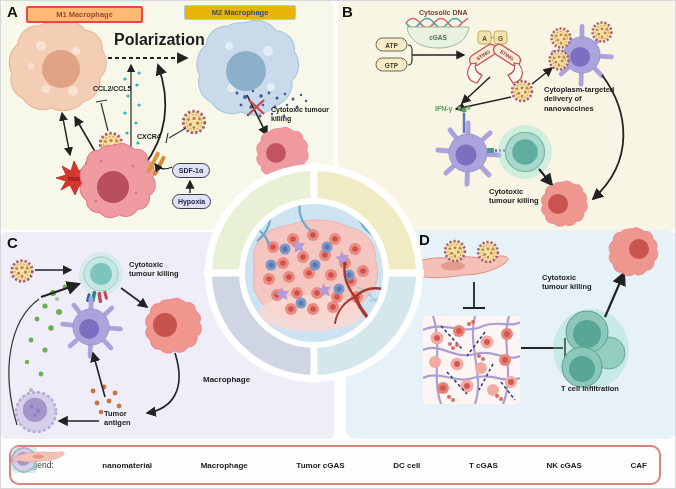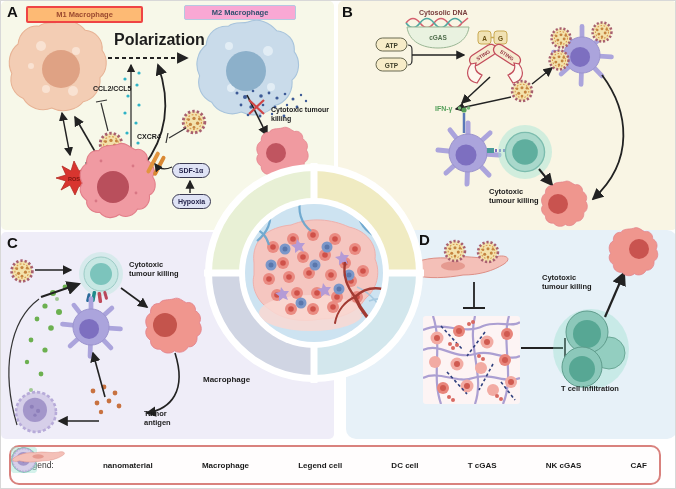--- a/index.html
+++ b/index.html
@@ -531,36 +531,37 @@
     </g>
   </g>
 </svg>
 
 <div class="lbl plabel" style="left:6px;top:2px;">A</div>
 <div class="lbl plabel" style="left:341px;top:2px;">B</div>
 <div class="lbl plabel" style="left:6px;top:233px;">C</div>
 <div class="lbl plabel" style="left:418px;top:230px;">D</div>
 
 <div class="titlebox" style="left:25px;top:5px;width:113px;height:13px;background:#fdba74;border:2px solid #ef4444;color:#9c4a30;">M1 Macrophage</div>
-<div class="titlebox" style="left:183px;top:4px;width:110px;height:13px;background:#f9a8d4;border:1px solid #b5c8e0;color:#31506e;">M2 Macrophage</div>
+<div class="titlebox" style="left:183px;top:4px;width:110px;height:13px;background:#eab308;border:1px solid #b5c8e0;color:#31506e;">M2 Macrophage</div>
 
 <div class="lbl" style="left:113px;top:29px;font-size:16px;">Polarization</div>
 <div class="lbl" style="left:92px;top:84px;font-size:7px;">CCL2/CCL5</div>
 <div class="lbl" style="left:136px;top:132px;font-size:7px;">CXCR4</div>
 <div class="lbl wrap" style="left:270px;top:105px;width:58px;font-size:7px;">Cytotoxic tumour killing</div>
 <div class="pill" style="left:171px;top:162px;width:36px;height:13px;">SDF-1α</div>
 <div class="pill" style="left:171px;top:193px;width:37px;height:13px;">Hypoxia</div>
 
 <div class="lbl" style="left:418px;top:8px;font-size:7px;color:#7a4040;">Cytosolic DNA</div>
 <div class="lbl" style="left:434px;top:104px;font-size:7px;color:#55a05a;">IFN-γ</div>
+<div class="lbl wrap" style="left:543px;top:84px;width:82px;">Cytoplasm-targeted delivery of nanovaccines</div>
 <div class="lbl wrap" style="left:488px;top:186px;width:58px;">Cytotoxic tumour killing</div>
 
 <div class="lbl wrap" style="left:128px;top:259px;width:58px;">Cytotoxic tumour killing</div>
 <div class="lbl" style="left:202px;top:374px;font-size:8px;">Macrophage</div>
-<div class="lbl wrap" style="left:103px;top:408px;width:42px;margin-left:40px;">Tumor antigen</div>
+<div class="lbl wrap" style="left:103px;top:408px;width:42px;">Tumor antigen</div>
 
 <div class="lbl wrap" style="left:541px;top:272px;width:60px;">Cytotoxic tumour killing</div>
 <div class="lbl" style="left:560px;top:383px;">T cell infiltration</div>
 
 <div class="legend">
   <span class="ltitle">Legend:</span>
   <span class="item">
     <svg width="24" height="24" viewBox="-12 -12 24 24">
           <use href="#nano" transform="scale(1.15)"></use>
         </svg>
@@ -570,21 +571,21 @@
     <svg width="24" height="24" viewBox="-12 -12 24 24">
           <use href="#macro-icon-shape"></use>
         </svg>
     <span class="ltext">Macrophage</span>
   </span>
   <span class="item">
     <svg width="24" height="24" viewBox="-12 -12 24 24">
       <use href="#blob-tumor" transform="scale(0.32)" fill="#ee8f86" stroke="#d87a74" stroke-width="2"></use>
       <circle r="5" fill="#d4625c"></circle>
     </svg>
-    <span class="ltext">Legend cell</span>
+    <span class="ltext">Tumor cGAS</span>
   </span>
   <span class="item">
     <svg width="26" height="26" viewBox="-16 -16 32 32">
           <use href="#dc-shape" transform="scale(0.48)"></use>
         </svg>
     <span class="ltext">DC cell</span>
   </span>
   <span class="item">
     <svg width="26" height="26" viewBox="-13 -13 26 26">
           <use href="#t-shape" transform="scale(0.85)"></use>

